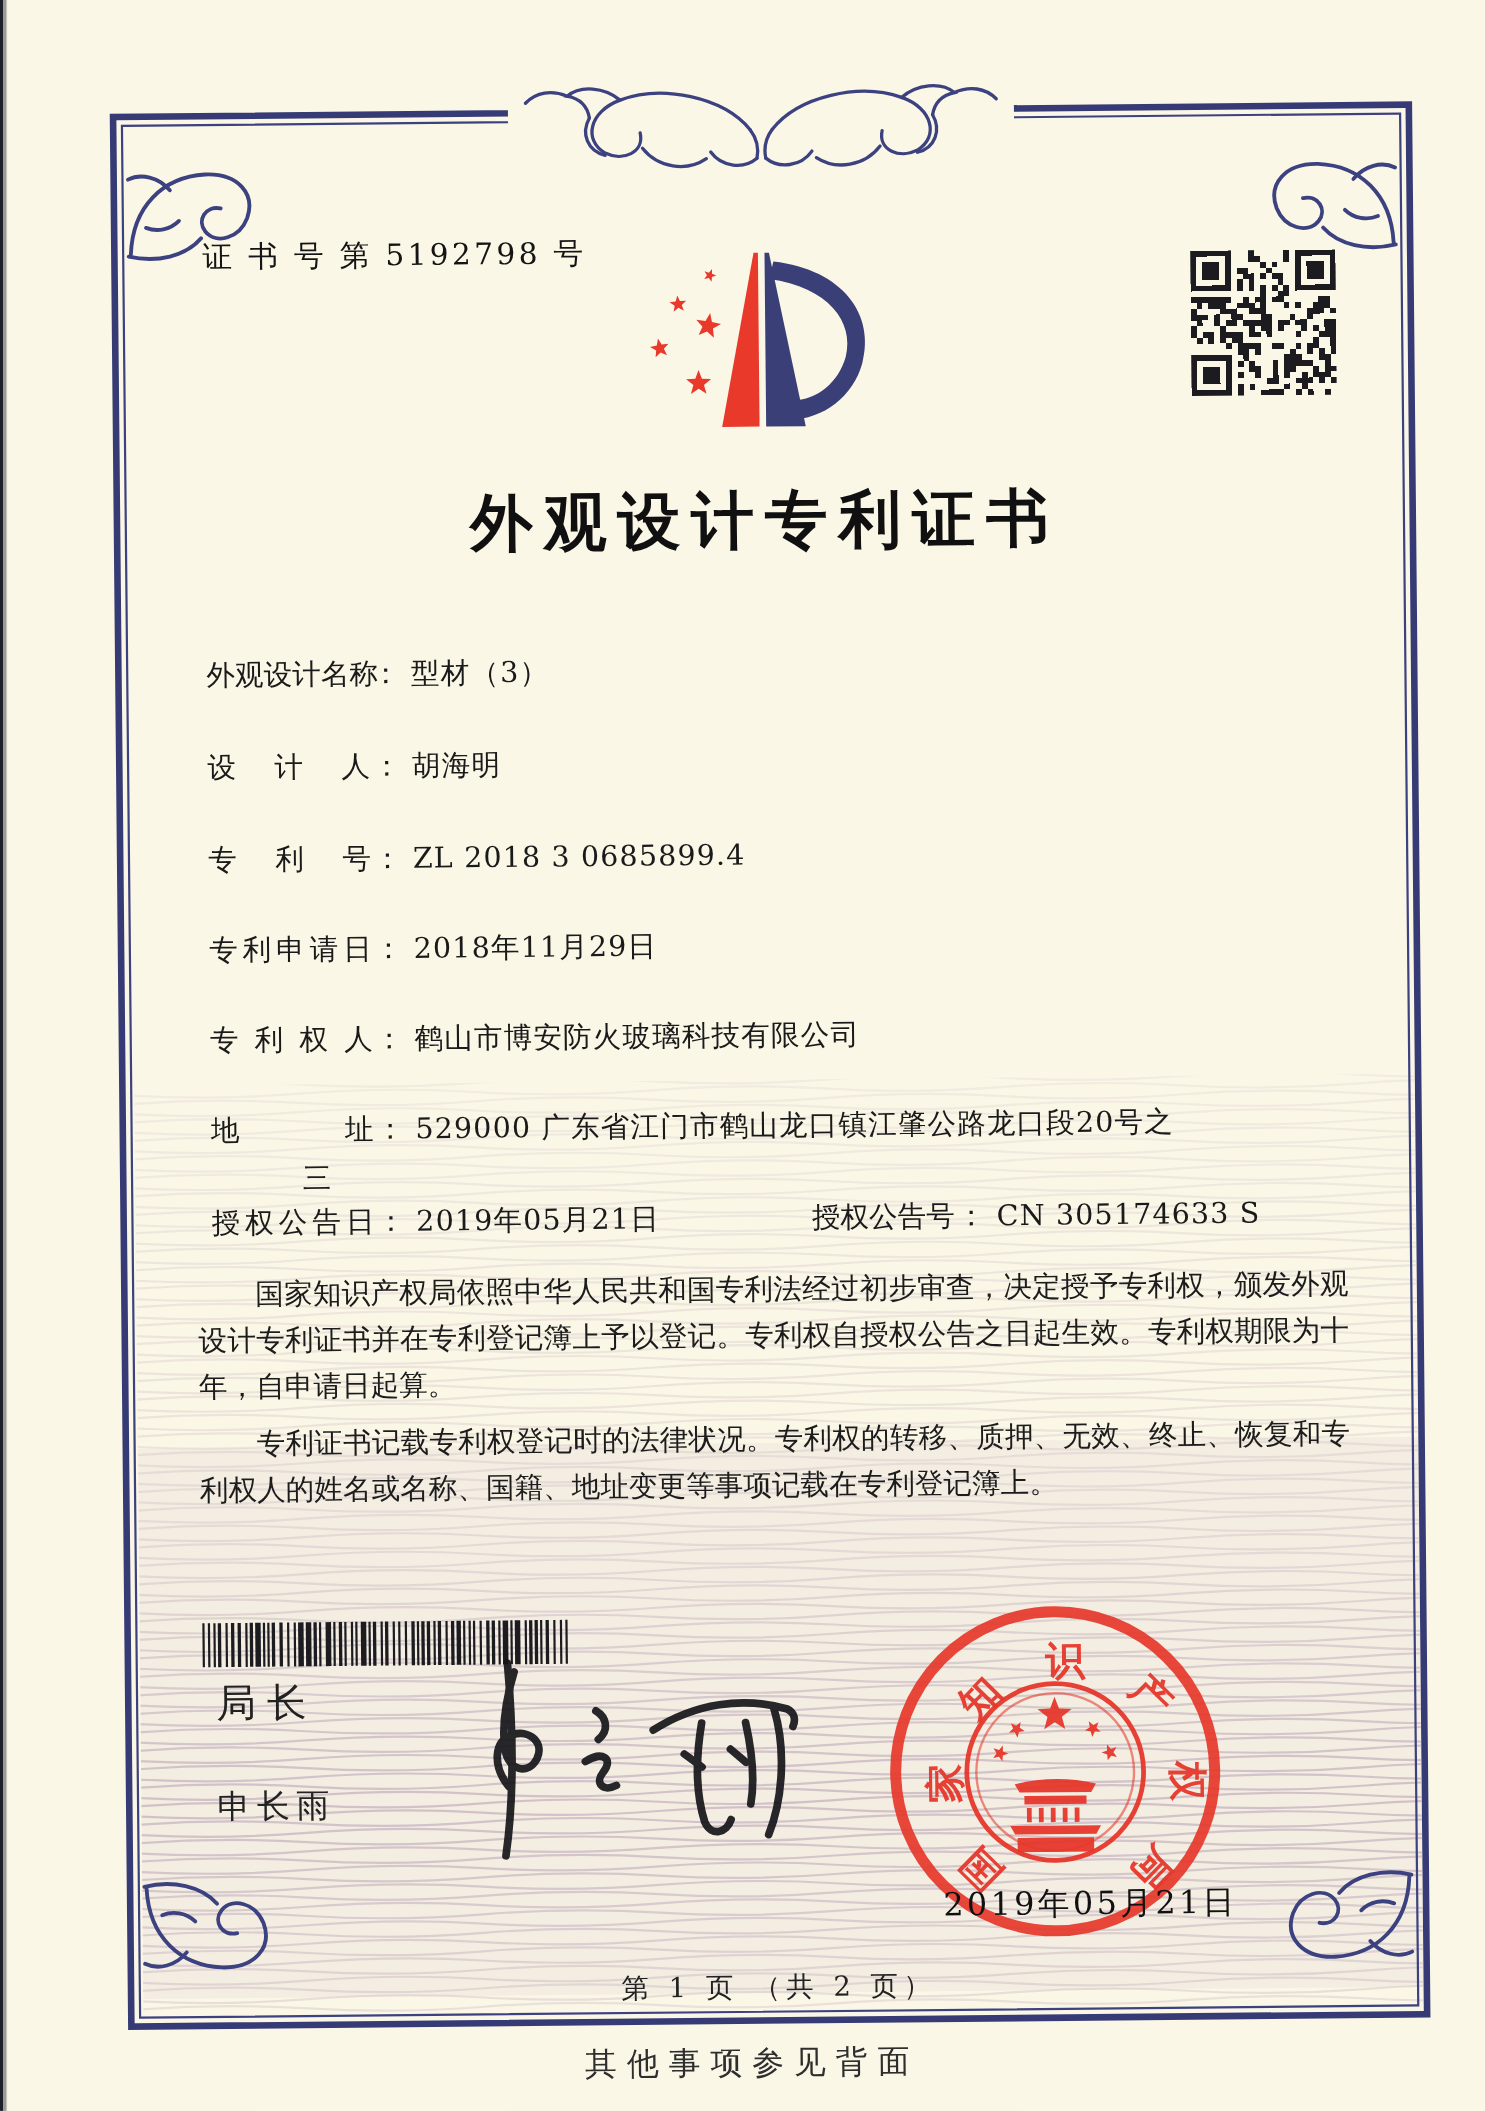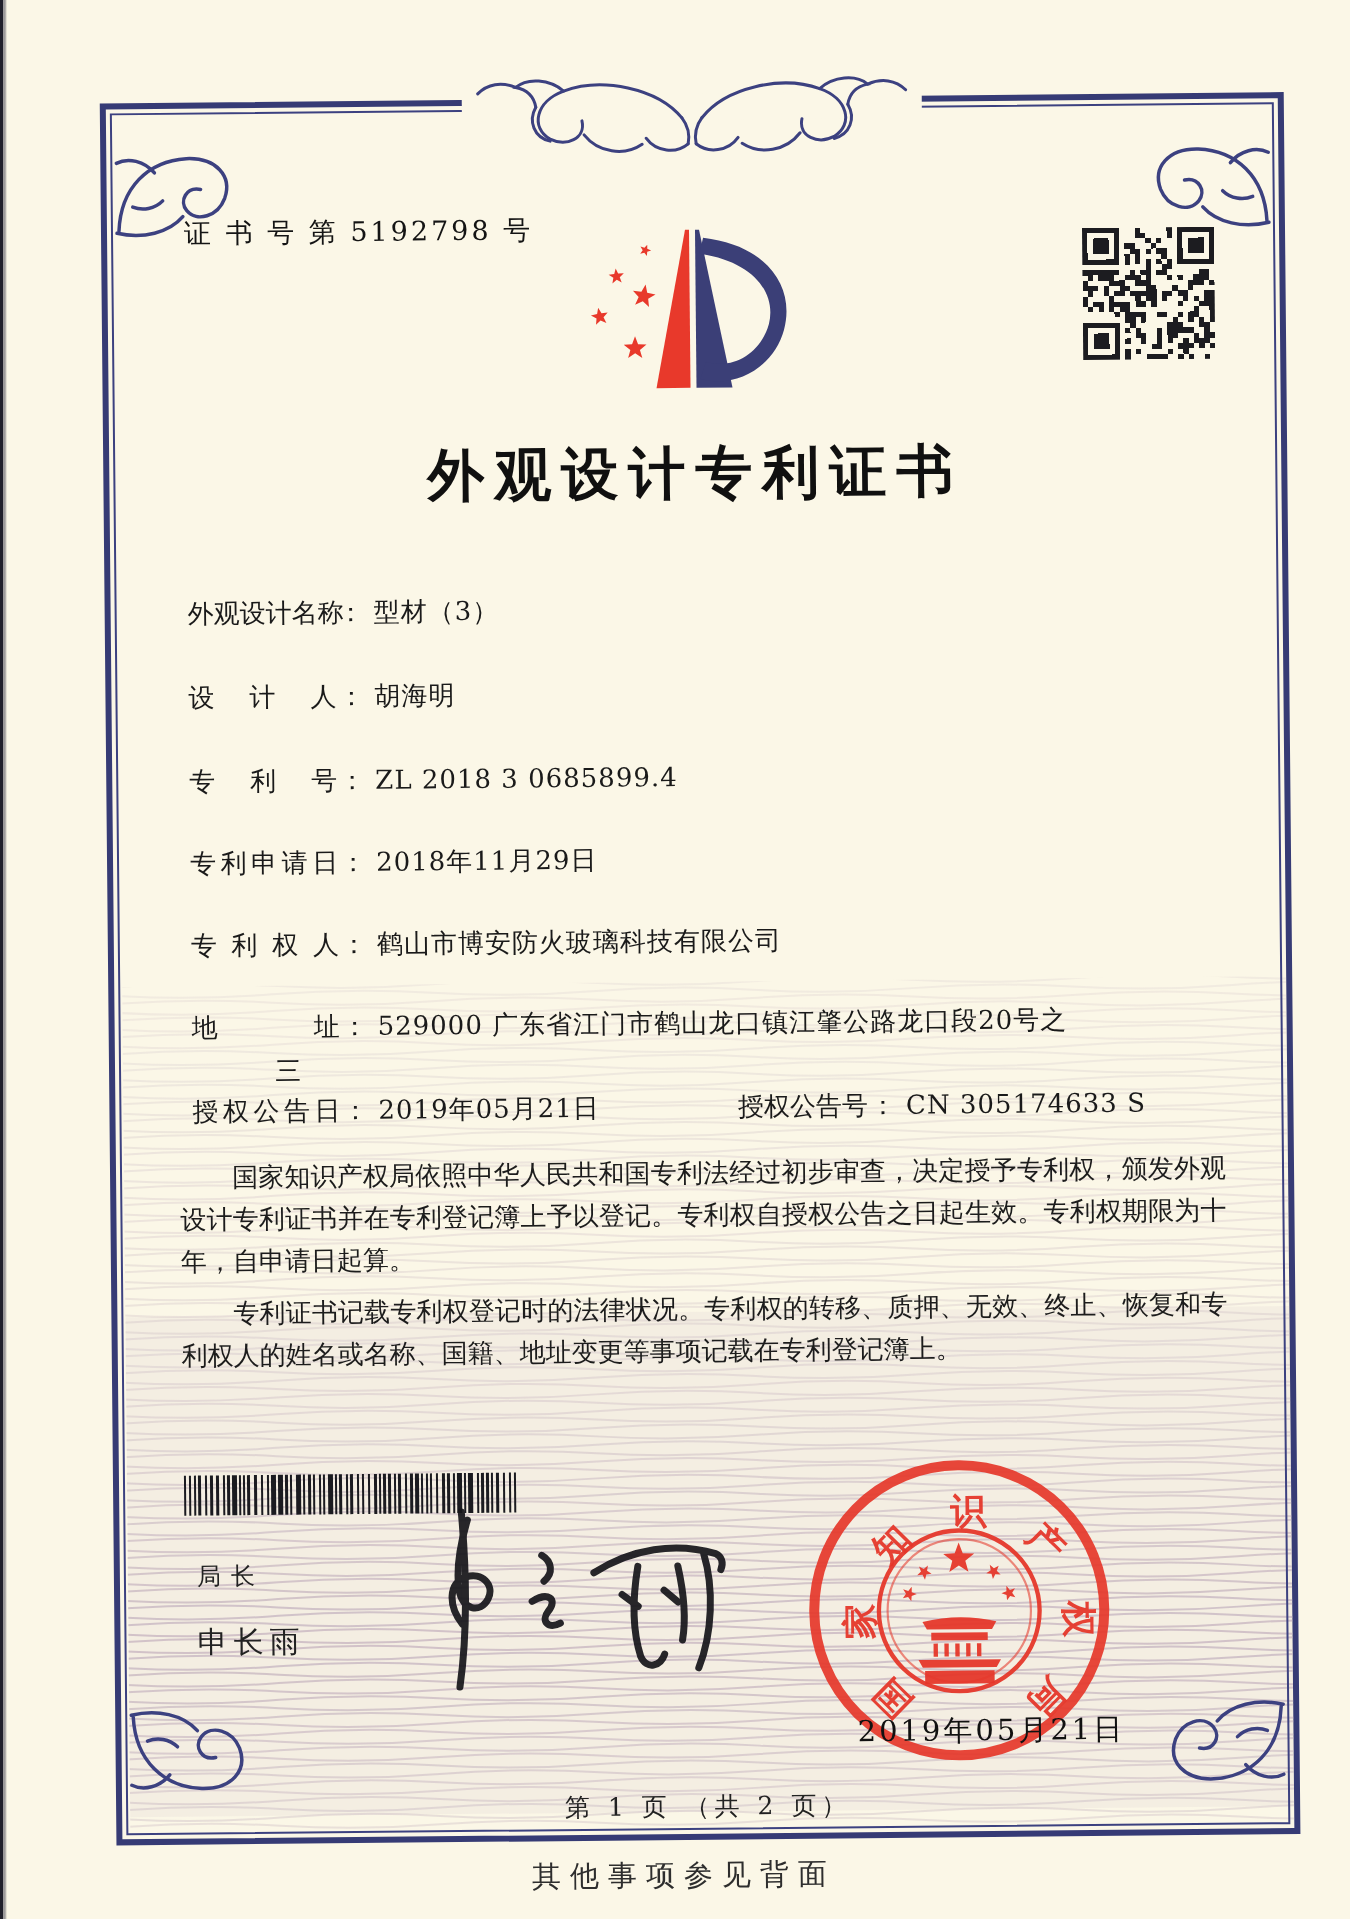--- a/index.html
+++ b/index.html
@@ -31,21 +31,21 @@
   .fvalue{letter-spacing:1px;}
   .addr2{left:160px;top:946px;font-size:26px;}
   .pair2{display:inline-block;margin-left:130px;}
   
   .paras{left:64px;top:1048px;width:1046px;font-size:26px;line-height:42px;text-align:justify;color:#1c1c1c;}
   .paras p{margin:0 0 10px 0;text-indent:2em;}
   
   .barcode{left:65px;top:1367px;width:342px;height:40px;}
   .barcode div{position:absolute;top:0;height:40px;background:#1b1b20;}
   
-  .gov-title{left:77px;top:1452px;font-size:24px;letter-spacing:10px;color:#222;}
+  .gov-title{left:77px;top:1416px;font-size:36px;letter-spacing:10px;color:#222;}
   .gov-name{left:77px;top:1514px;font-size:30px;letter-spacing:6px;color:#222;}
   .sig{left:262px;top:1396px;z-index:5;}
   
   .seal{left:689px;top:1359px;width:300px;height:300px;border:10px solid rgba(229,55,42,.92);
         border-radius:50%;box-sizing:border-box;z-index:6;mix-blend-mode:multiply;}
   .seal-char{position:absolute;width:40px;height:40px;line-height:40px;text-align:center;
              font-size:36px;font-weight:bold;color:rgba(229,55,42,.95);}
   .emblem{position:absolute;left:50%;top:50%;transform:translate(-50%,-50%);}
   .seal-date{left:700px;top:1610px;width:340px;text-align:center;font-size:29px;
              letter-spacing:3px;color:#111;z-index:7;}

